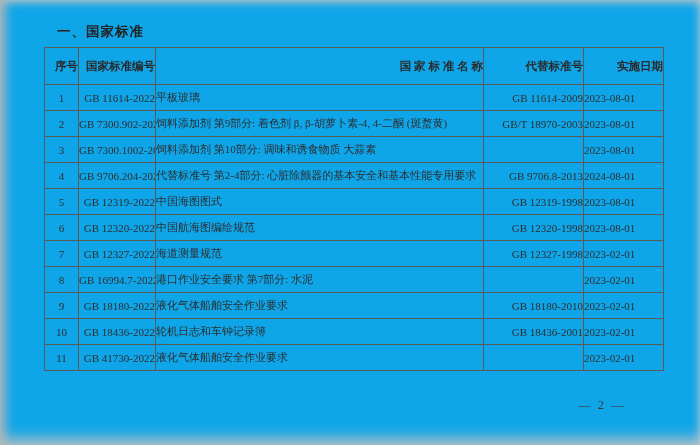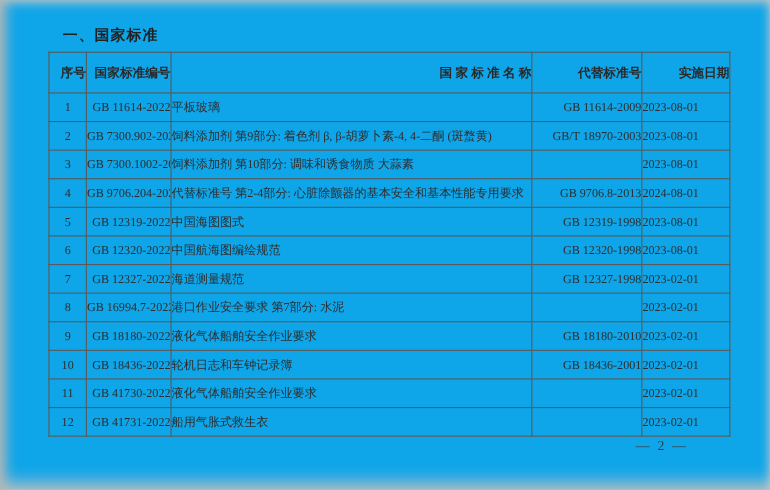--- a/index.html
+++ b/index.html
@@ -165,24 +165,17 @@
     <td class="c-repl">GB 18436-2001</td>
     <td class="c-date">2023-02-01</td>
   </tr>
         <tr>
     <td class="c-no">11</td>
     <td class="c-code">GB 41730-2022</td>
     <td class="c-name">液化气体船舶安全作业要求</td>
     <td class="c-repl"></td>
     <td class="c-date">2023-02-01</td>
   </tr>
-        <tr>
-    <td class="c-no">12</td>
-    <td class="c-code">GB 41731-2022</td>
-    <td class="c-name">船用气胀式救生衣</td>
-    <td class="c-repl"></td>
-    <td class="c-date">2023-02-01</td>
-  </tr>
       </tbody>
   </table>
 
   <div class="pageno">— 2 —</div>
 </div>
 
 </body></html>

